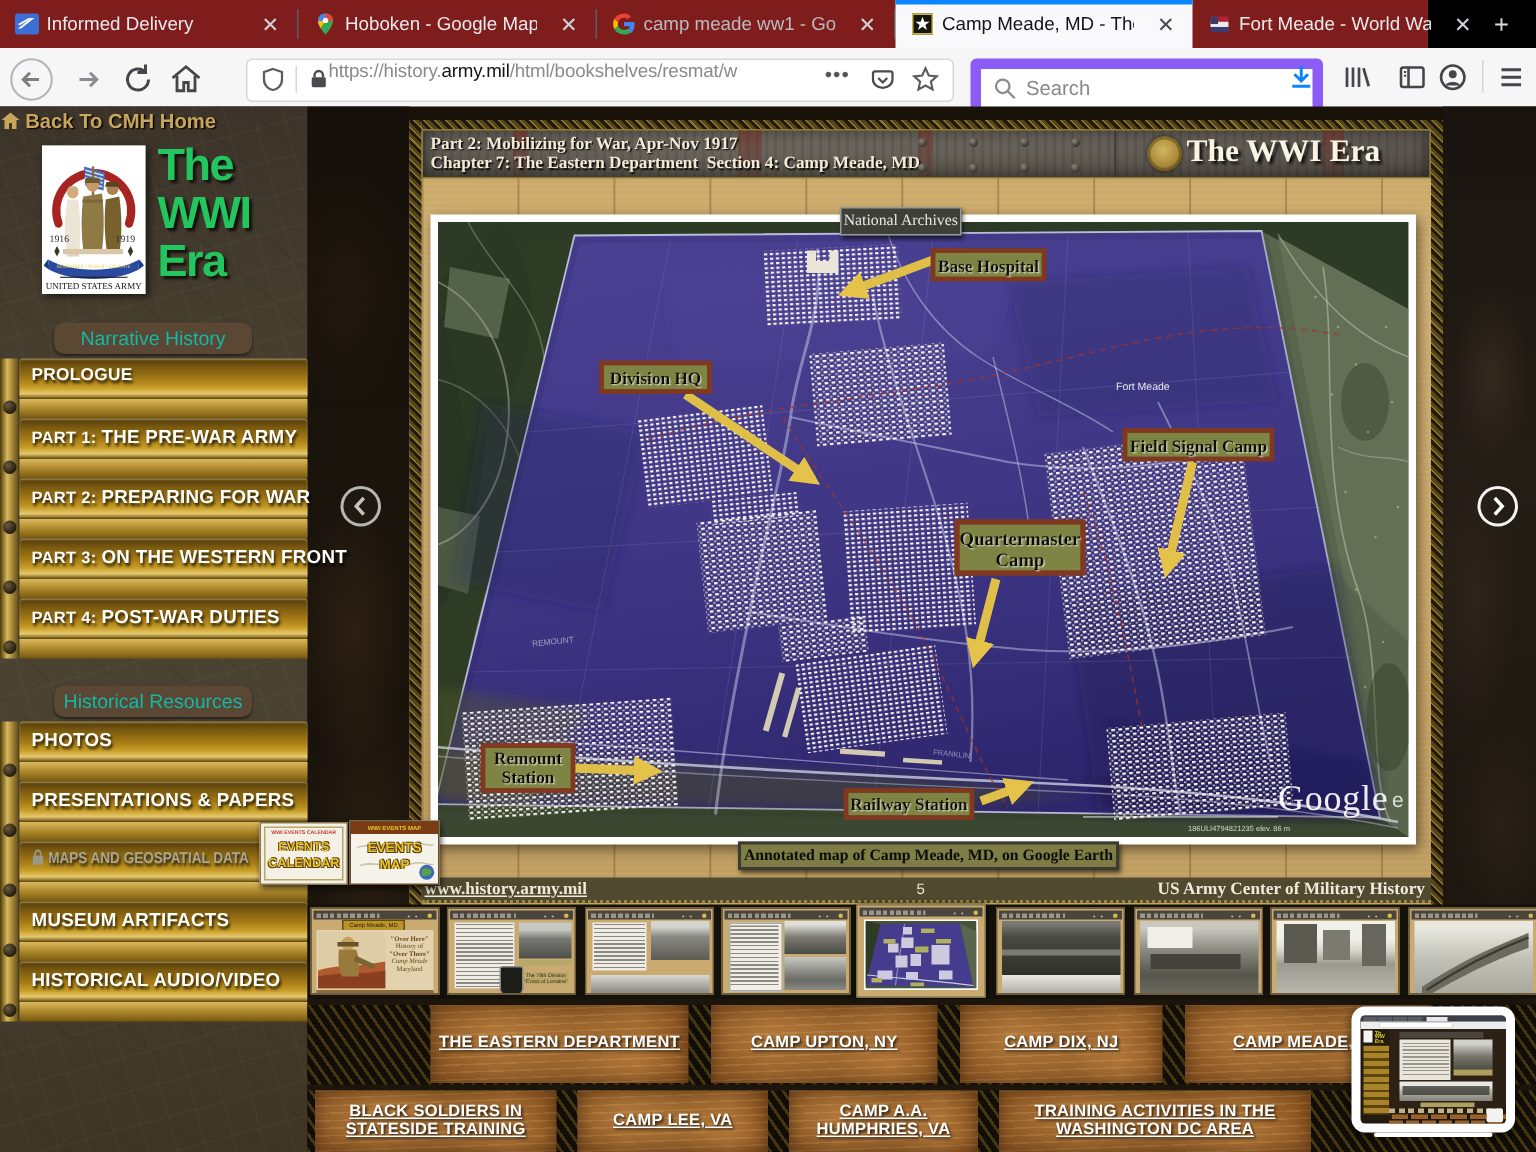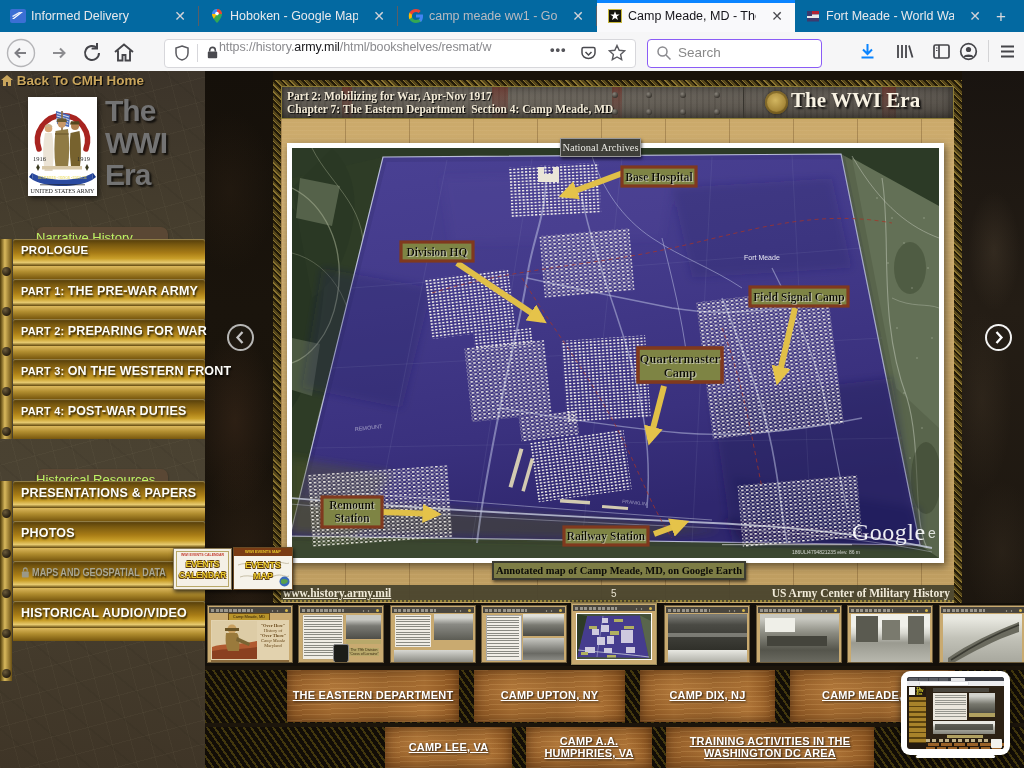--- a/index.html
+++ b/index.html
@@ -1,46 +1,46 @@
 <!DOCTYPE html>
 <html><head><meta charset="utf-8">
 <style>
 html,body{margin:0;padding:0;background:#000;}
 #app{position:relative;width:1024px;height:768px;overflow:hidden;font-family:"Liberation Sans",sans-serif;}
 .abs{position:absolute;}
 
-#tabbar{left:0;top:0;width:1024px;height:32px;background:#0369a1;}
+#tabbar{left:0;top:0;width:952px;height:32px;background:#7f1d1d;}
 .tab{top:0;height:32px;width:198px;color:#e8e9ec;font-size:12.5px;}
 .tab .ttl{position:absolute;left:31px;top:9px;width:128px;overflow:hidden;white-space:nowrap;}
 .tab .tx{position:absolute;right:12px;top:8px;font-size:14px;color:#d2d3d8;}
 .tabsep{top:6px;width:1px;height:20px;background:#5a5e66;}
 #tab4{background:#f9f9fb;color:#15141a;}
 #tab4:before{content:"";position:absolute;left:0;top:0;width:100%;height:3px;background:#0a84ff;}
 #tab4 .tx{color:#4a4a4f;}
 .fav{position:absolute;left:10px;top:8px;width:16px;height:16px;}
 #newtab{left:996px;top:7px;font-size:17px;color:#d8d9dd;font-weight:400;}
 #toolbar{left:0;top:32px;width:1024px;height:39px;background:#f6f6f7;border-bottom:1px solid #e0e0e1;}
 #urlbar{left:164px;top:7px;width:470px;height:27px;background:#fff;border:1px solid #d7d7db;border-radius:4px;}
 #urltext{position:absolute;left:54px;top:0;font-size:12.5px;letter-spacing:-0.1px;color:#8a8a8e;white-space:nowrap;overflow:hidden;width:340px;}
 #urltext b{color:#16161a;font-weight:normal;}
-#searchbar{left:647px;top:7px;width:173px;height:27px;background:#fff;border:1px solid #8b5cf6;border-radius:4px;}
+#searchbar{left:647px;top:7px;width:173px;height:27px;background:#fff;border:7px solid #8b5cf6;border-radius:4px;padding-left:48px;}
 #searchbar span{position:absolute;left:30px;top:5px;color:#888;font-size:13.5px;}
 
 #page{left:0;top:71px;width:1024px;height:697px;background:#191209;}
 
 #sidebar{left:0;top:0;width:205px;height:697px;background:
  repeating-linear-gradient(75deg,rgba(210,200,160,0.035) 0 1px,transparent 1px 19px),
  repeating-linear-gradient(-15deg,rgba(220,210,170,0.035) 0 1px,transparent 1px 23px),
  repeating-linear-gradient(40deg,rgba(0,0,0,0.045) 0 2px,transparent 2px 29px),
  linear-gradient(180deg,#3c342a 0%,#49412f 30%,#4a4232 60%,#3f3527 100%);}
 #backhome{left:1px;top:2px;color:#c9a55c;font-weight:bold;font-size:13.5px;text-shadow:1px 1px 1px #000;}
 #backhome svg{vertical-align:-1px;}
 #logobox{left:28px;top:26px;width:69px;height:99px;background:#fff;box-shadow:2px 2px 5px rgba(0,0,0,0.6);}
-#bigtitle{left:105px;top:24px;width:96px;text-align:left;color:#737373;font-size:30px;line-height:32px;font-weight:bold;letter-spacing:-1px;text-shadow:2px 2px 2px rgba(0,0,0,0.75);}
-.pill{width:132px;height:21px;background:#5a4734;border-radius:7px;color:#bef264;font-size:13px;text-align:left;line-height:21px;box-shadow:0 1px 2px rgba(0,0,0,0.5);margin-top:12px;}
+#bigtitle{left:105px;top:24px;width:96px;text-align:left;color:#22c55e;font-size:30px;line-height:32px;font-weight:bold;letter-spacing:-1px;text-shadow:2px 2px 2px rgba(0,0,0,0.75);}
+.pill{width:132px;height:21px;background:#5a4734;border-radius:7px;color:#14b8a6;font-size:13px;text-align:center;line-height:21px;box-shadow:0 1px 2px rgba(0,0,0,0.5);}
 .goldcol{left:13px;width:192px;}
 .gbtn{position:relative;height:40px;}
 .gbar{position:absolute;left:0;top:0;width:100%;height:27px;border-radius:2px;
  background:linear-gradient(180deg,#503a0a 0%,#7a5a10 22%,#a87c16 52%,#c89e28 72%,#e6c96e 87%,#5c440c 100%);
  box-shadow:inset 0 1px 1px rgba(255,240,180,0.4);}
 .gtrack{position:absolute;left:0;top:27px;width:100%;height:13px;
  background:linear-gradient(180deg,#dcb95e 0%,#b08c2e 45%,#77570f 100%);}
 .gbtn .lbl{position:absolute;left:8px;top:5px;color:#fdfdfa;font-weight:bold;font-size:12.5px;letter-spacing:0.2px;text-shadow:1px 2px 2px rgba(0,0,0,0.8);white-space:nowrap;}
 .gbtn .lbl small{font-size:11px;}
 .stud{position:absolute;left:-8px;width:9px;height:9px;border-radius:50%;background:radial-gradient(circle at 35% 35%,#6a5a3a,#241c10 70%);}
@@ -309,34 +309,39 @@
       <div class="stud" style="left:2px;top:28px"></div>
         <div class="stud" style="left:2px;top:68px"></div>
         <div class="stud" style="left:2px;top:108px"></div>
         <div class="stud" style="left:2px;top:148px"></div>
         <div class="stud" style="left:2px;top:188px"></div>
     </div>
     <div class="abs goldcol" style="top:410px;">
       <div class="gbtn">
           <div class="gbar"></div>
           <div class="gtrack"></div>
+          <div class="lbl">PHOTOS</div>
+        </div>
+      <div class="gbtn">
+          <div class="gbar"></div>
+          <div class="gtrack"></div>
           <div class="lbl">PRESENTATIONS &amp; PAPERS</div>
-        </div>
-      <div class="gbtn">
-          <div class="gbar"></div>
-          <div class="gtrack"></div>
-          <div class="lbl">PHOTOS</div>
         </div>
       <div class="gbtn">
           <div class="gbar"></div>
           <div class="gtrack"></div>
           <div class="lbl dis" style="transform:scaleX(0.86);transform-origin:0 0"><svg width="10" height="11" viewBox="0 0 10 11" style="vertical-align:-1.5px">
               <rect x="1" y="4.5" width="8" height="6" rx="0.8" fill="#9a9888"></rect>
               <path d="M2.8 4.5 V3.2 a2.2 2.2 0 0 1 4.4 0 V4.5" fill="none" stroke="#9a9888" stroke-width="1.3"></path>
             </svg> MAPS AND GEOSPATIAL DATA</div>
+        </div>
+      <div class="gbtn">
+          <div class="gbar"></div>
+          <div class="gtrack"></div>
+          <div class="lbl">MUSEUM ARTIFACTS</div>
         </div>
       <div class="gbtn">
           <div class="gbar"></div>
           <div class="gtrack"></div>
           <div class="lbl">HISTORICAL AUDIO/VIDEO</div>
         </div>
     </div>
 
     <div class="abs poster" style="left:173px;top:477px;width:57px;height:40px;background:#f4f0e6;border:1px solid #8a7a54">
       <div class="abs" style="left:2px;top:2px;right:2px;bottom:2px;border:1.5px solid #b8a868"></div>
@@ -684,20 +689,23 @@
       <div class="abs plank" style="left:435px;top:4px;width:135px">
           <a style="top:19px">CAMP DIX, NJ</a>
         </div>
       <div class="abs plank" style="left:269px;top:4px;width:151px">
           <a style="top:19px">CAMP UPTON, NY</a>
         </div>
       <div class="abs plank" style="left:585px;top:4px;width:165px">
           <a style="top:19px">CAMP MEADE, MD</a>
         </div>
       <div class="abs twill" style="left:0;top:61px;width:819px;height:41px"></div>
+      <div class="abs plank" style="left:5px;top:61px;width:161px;height:41px">
+          <a style="top:8px">BLACK SOLDIERS IN<br>STATESIDE TRAINING</a>
+        </div>
       <div class="abs plank" style="left:180px;top:61px;width:127px;height:41px">
           <a style="top:14px">CAMP LEE, VA</a>
         </div>
       <div class="abs plank" style="left:321px;top:61px;width:126px;height:41px">
           <a style="top:8px">CAMP A.A.<br>HUMPHRIES, VA</a>
         </div>
       <div class="abs plank" style="left:461px;top:61px;width:208px;height:41px">
           <a style="top:8px">TRAINING ACTIVITIES IN THE<br>WASHINGTON DC AREA</a>
         </div>
     </div>

